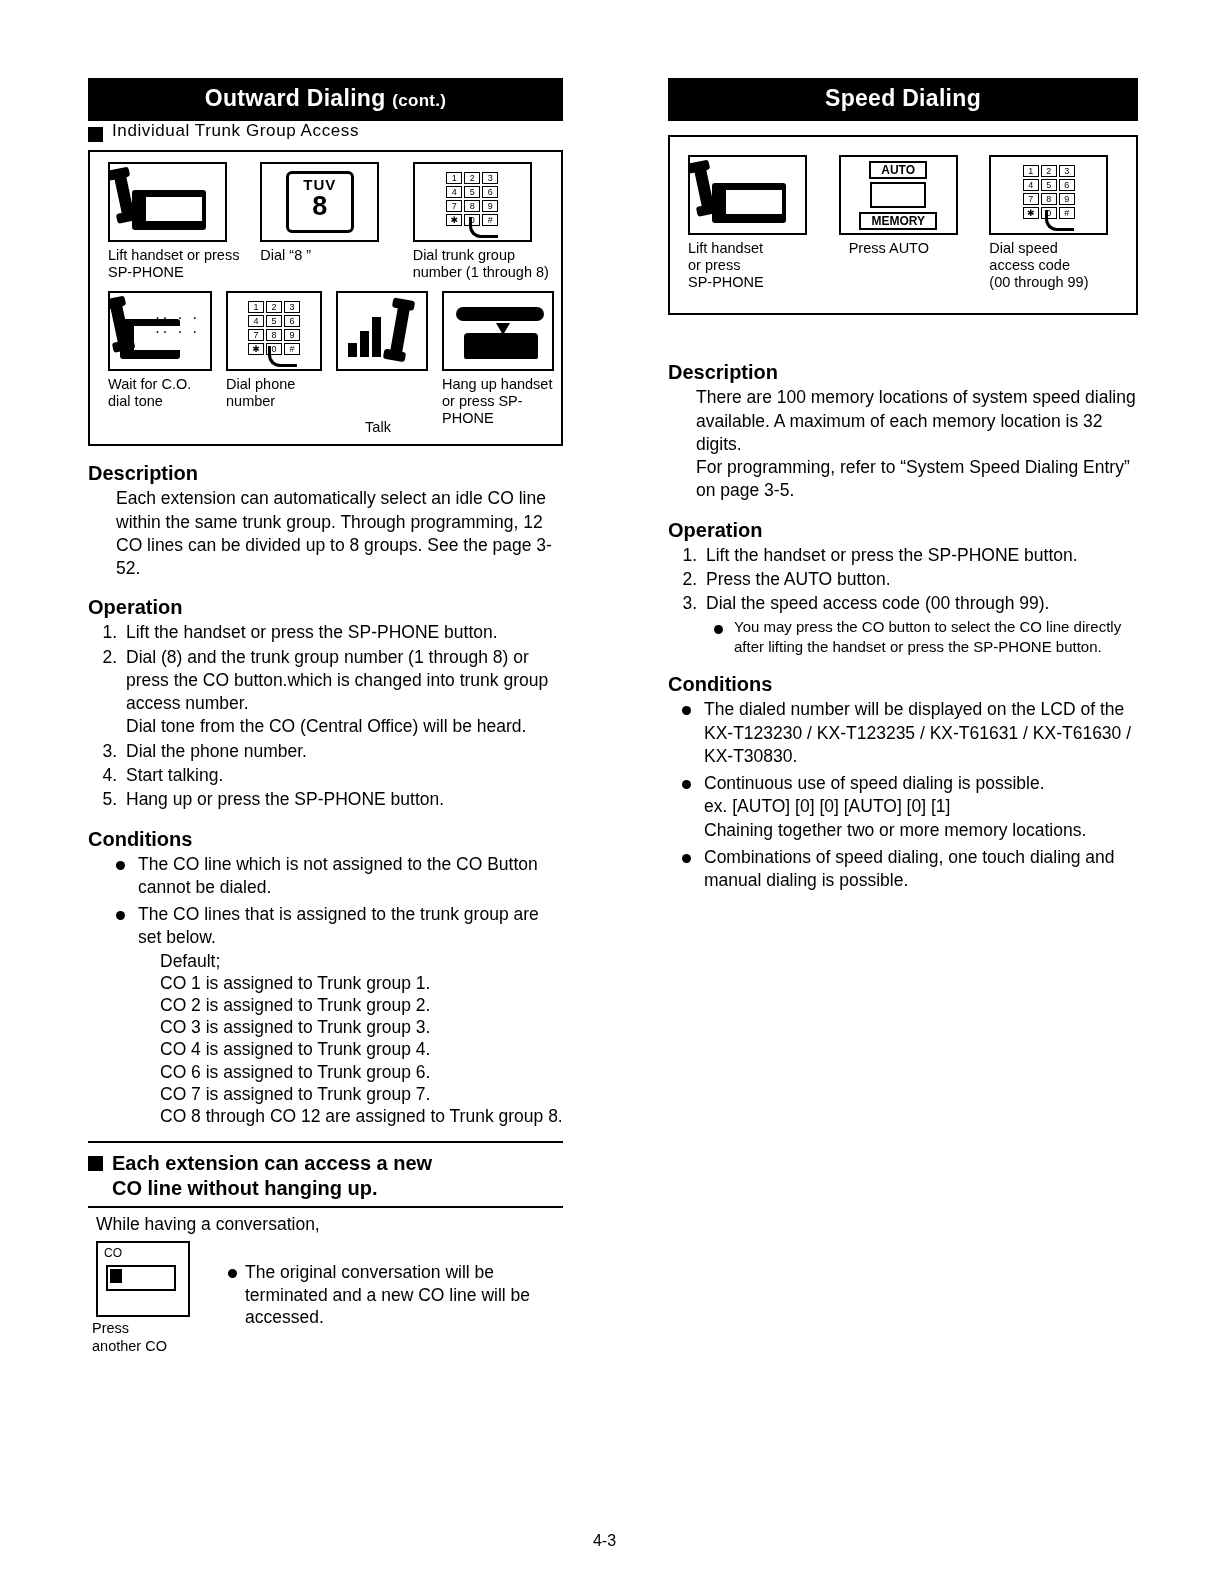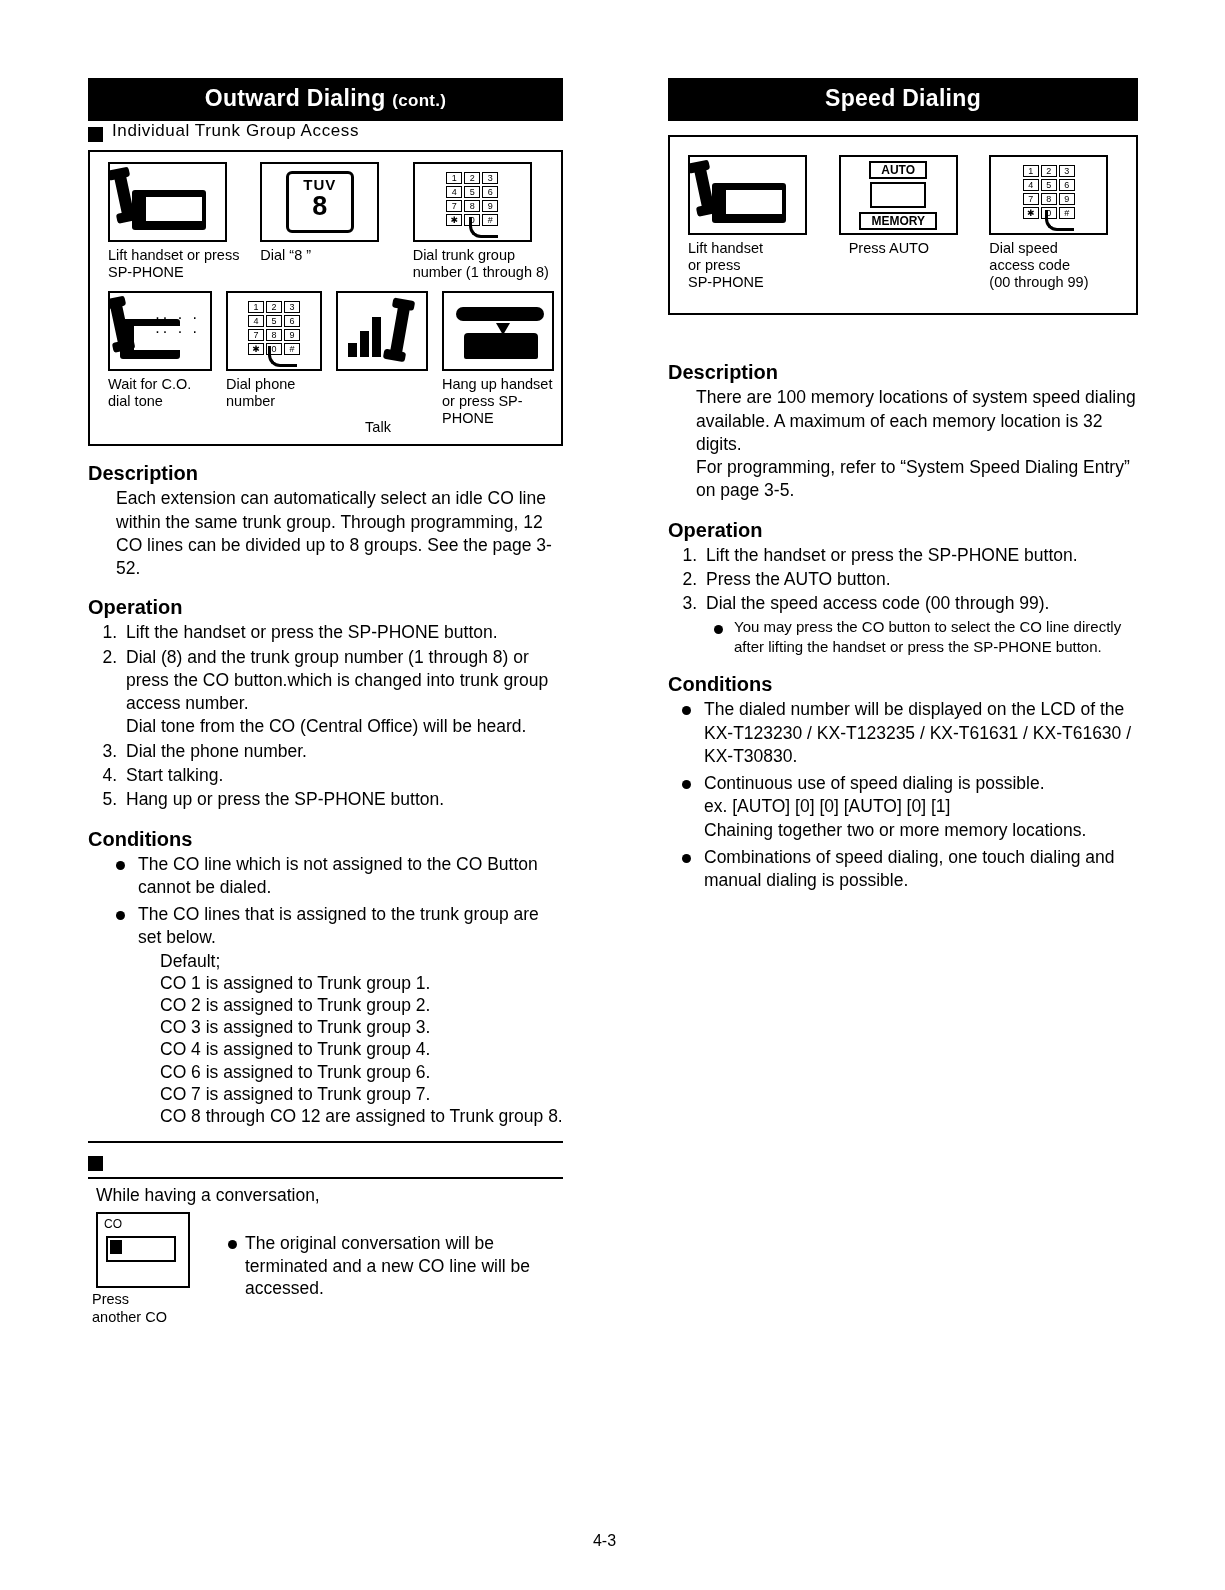--- a/index.html
+++ b/index.html
@@ -434,20 +434,22 @@
           <li>CO 6 is assigned to Trunk group 6.</li>
           <li>CO 7 is assigned to Trunk group 7.</li>
           <li style="white-space:pre-line;">CO 8 through CO 12 are assigned to Trunk group 8.</li>
         </ul>
       </li>
     </ul>
 
     <div class="rule"></div>
     <div class="bold-head">
       <span class="sq"></span>
+      <span style="white-space:pre-line;">Each extension can access a new
+CO line without hanging up.</span>
     </div>
     <div class="rule" style="margin-top:2px;"></div>
 
     <div class="while">While having a conversation,</div>
 
     <div class="bottom-row">
       <div>
         <div class="co-box">
           <span class="co-lbl">CO</span>
           <span class="co-key"></span>

